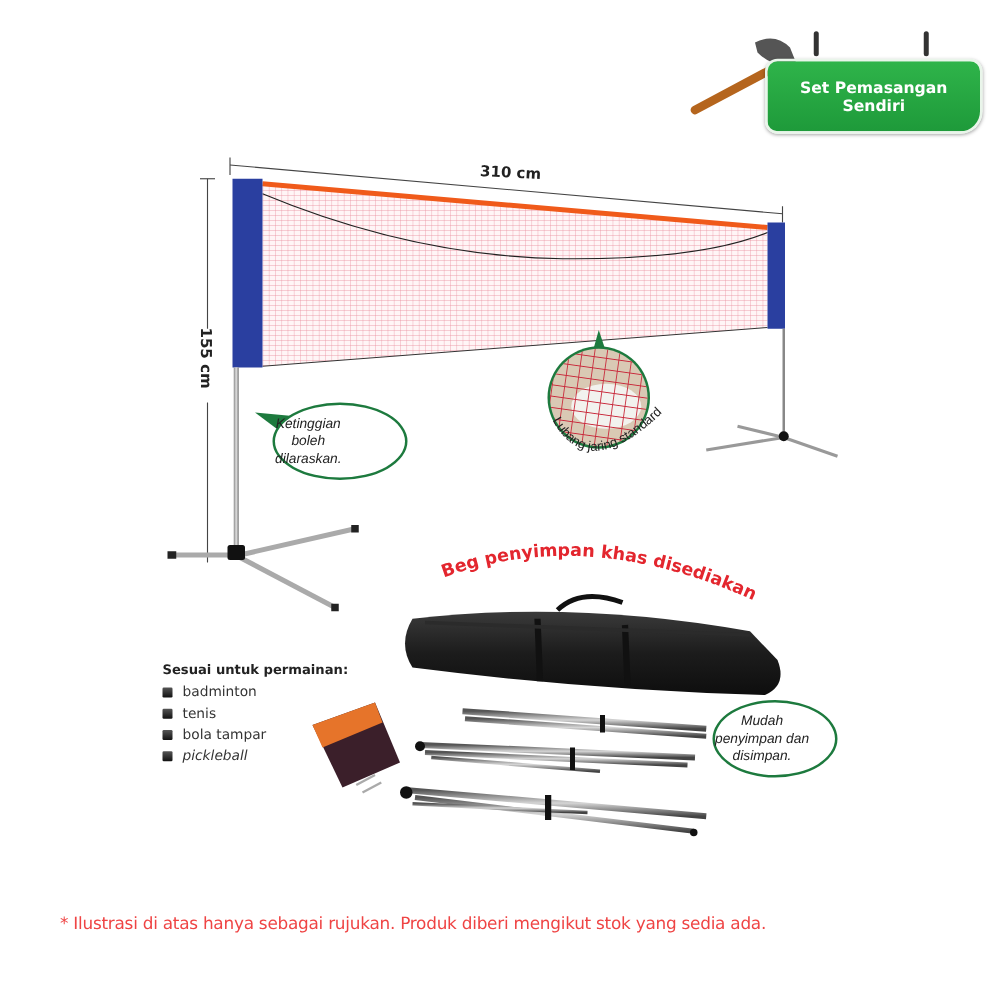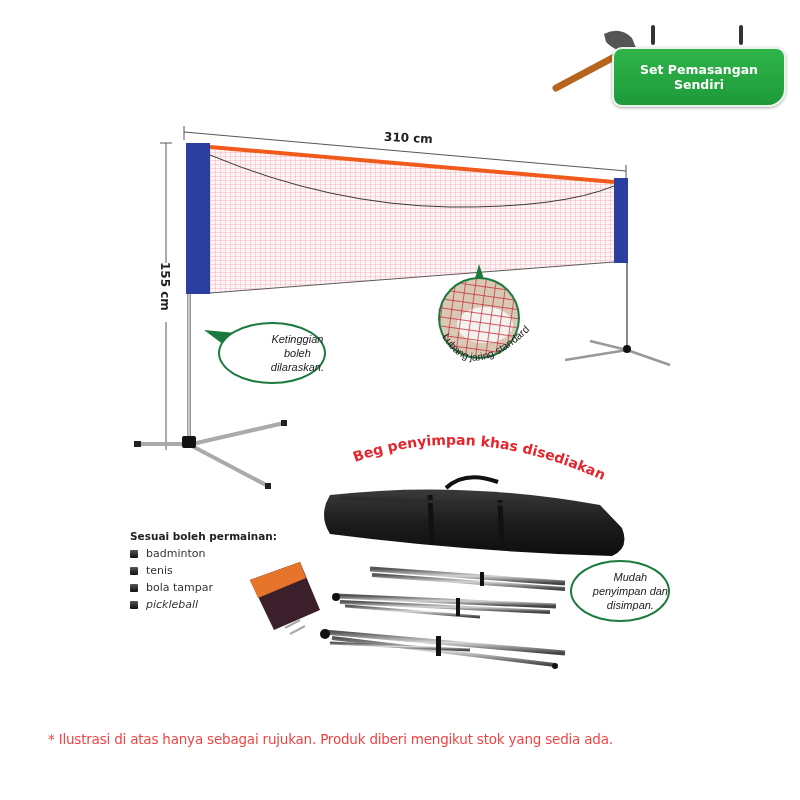--- a/index.html
+++ b/index.html
@@ -11,21 +11,21 @@
   .badge { left: 612px; top: 47px; width: 170px; height: 56px; background: linear-gradient(#2fb44a, #1e9a3a);
     border-radius: 10px 10px 18px 10px; border: 2px solid #e9f5ea; box-shadow: 0 1px 3px rgba(0,0,0,0.35);
     color: #fff; font-weight: bold; font-size: 12.5px; line-height: 15px; text-align: center; display: flex; align-items: center; justify-content: center; flex-direction: column; }
   .ring-pin { width: 4px; height: 20px; background: #333; border-radius: 2px; top: 25px; }
 
   .dim-label { font-weight: bold; font-size: 12px; color: #222; }
   .dim-310 { left: 384px; top: 131px; transform: rotate(3deg); }
   .dim-155 { left: 140px; top: 262px; transform: rotate(90deg); transform-origin: left top; white-space: nowrap; left: 172px; }
 
   .bubble { border: 2.5px solid #1d7a3e; border-radius: 50%; background: #fff; font-style: italic; font-size: 11px;
-    color: #222; text-align: center; display: flex; align-items: center; justify-content: flex-end; line-height: 14px; font-family: "Liberation Sans", sans-serif; }
+    color: #222; text-align: center; display: flex; align-items: center; justify-content: flex-start; line-height: 14px; font-family: "Liberation Sans", sans-serif; }
   .bubble-height { left: 218px; top: 322px; width: 104px; height: 58px; }
   .bubble-easy { left: 570px; top: 560px; width: 96px; height: 58px; }
 
   .suit { left: 130px; top: 530px; font-family: "DejaVu Sans", sans-serif; }
   .suit-title { font-weight: bold; font-size: 10.5px; color: #222; margin-bottom: 3px; }
   .suit-item { display: flex; align-items: center; font-size: 11px; color: #333; height: 17px; }
   .suit-bullet { width: 8px; height: 8px; background: linear-gradient(#555, #111); margin-right: 8px; border-radius: 1px; }
   .italic { font-style: italic; }
 
   .footer { left: 48px; top: 731px; font-size: 13.5px; color: #ef4444; font-family: "DejaVu Sans", sans-serif; letter-spacing: -0.2px; }
@@ -183,21 +183,21 @@
 </div>
 <div class="abs bubble bubble-easy">
   <div>
     <div>Mudah</div>
     <div>penyimpan dan</div>
     <div>disimpan.</div>
   </div>
 </div>
 
 <div class="abs suit">
-  <div class="suit-title">Sesuai boleh permainan:</div>
+  <div class="suit-title">Sesuai untuk permainan:</div>
   <div class="suit-item">
     <span class="suit-bullet"></span>
     <span>badminton</span>
   </div>
   <div class="suit-item">
     <span class="suit-bullet"></span>
     <span>tenis</span>
   </div>
   <div class="suit-item">
     <span class="suit-bullet"></span>

